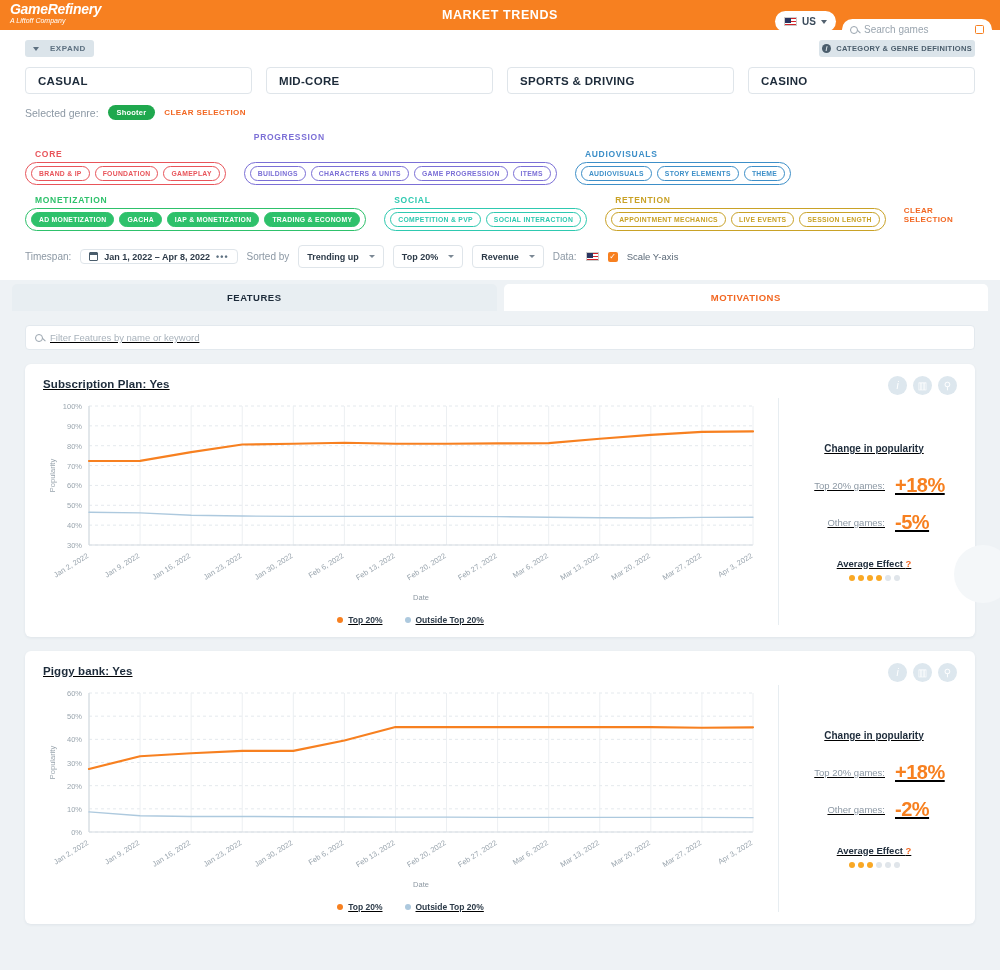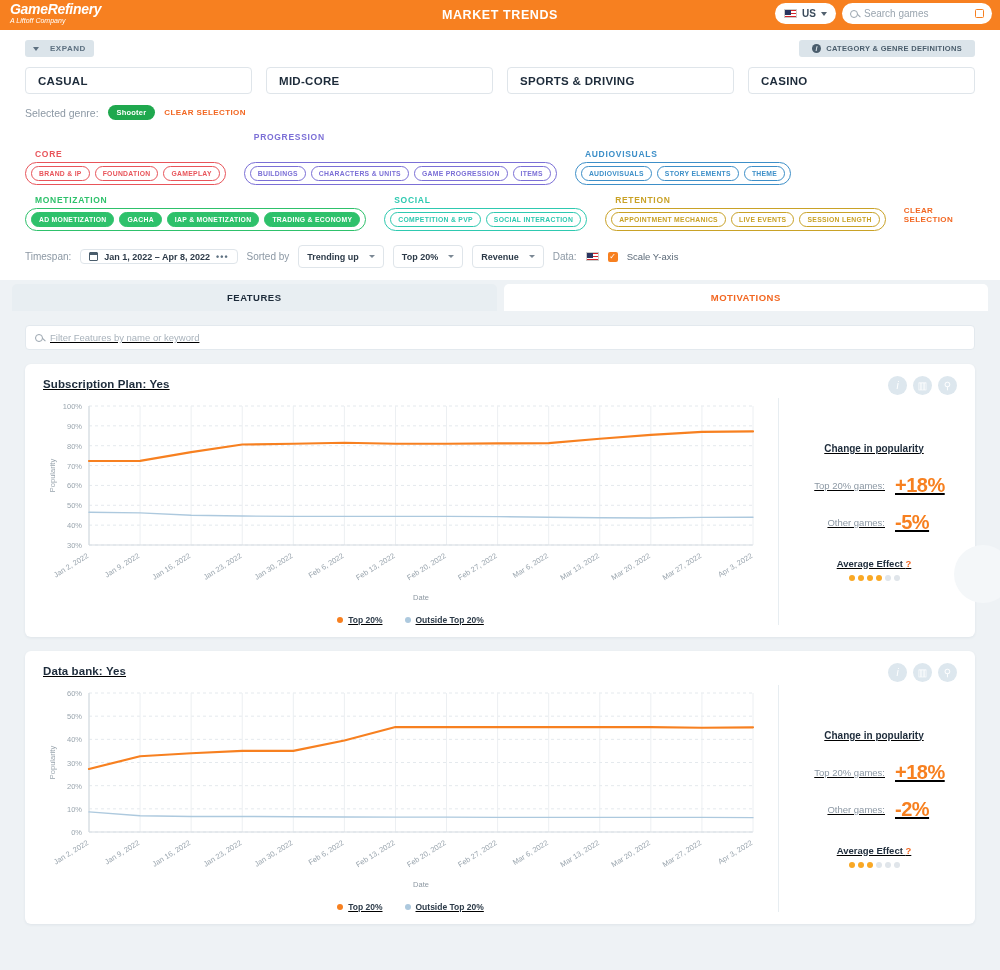--- a/index.html
+++ b/index.html
@@ -30,38 +30,38 @@
     font-size: 10px; color: #3a4a5a; font-weight: 600;
   }
   .flag { width: 13px; height: 9px; background: #e8e8e8; position: relative; overflow: hidden; border:0.5px solid #ccc;}
   .flag .stripes { position:absolute; inset:0;
     background: repeating-linear-gradient(#d2232a 0 1.4px, #fff 1.4px 2.8px); }
   .flag .canton { position:absolute; left:0; top:0; width:6px; height:5px; background:#2a3560; }
   .caret { width:0;height:0;border-left:3px solid transparent;border-right:3px solid transparent;border-top:4px solid #52616f; }
   .searchbox {
     background:#fff; border-radius:11px; height:21px; width:150px;
     display:flex; align-items:center; gap:6px; padding:0 8px;
-    font-size:10px; color:#9aa5af;
+    font-size:10px; color:#9aa5af;margin-top:16px;
   }
   .searchbox .sp { flex:1; }
   .mag { width:8px;height:8px;border:1.2px solid #9aa5af;border-radius:50%; position:relative; flex:none;}
   .mag:after{content:"";position:absolute;width:3.5px;height:1.2px;background:#9aa5af;transform:rotate(45deg);right:-3px;bottom:0px;}
   .extlink { width:9px;height:9px;border:1.2px solid #f78020;border-radius:1.5px; }
 
   
   .filters { padding: 10px 25px 0 25px; background:#fff; }
   .row-expand { display:flex; justify-content:space-between; align-items:center; }
   .btn-expand {
     background:#dbe4ea; color:#5d7080; font-size:8px; font-weight:bold; letter-spacing:0.5px;
     padding:4px 8px; border-radius:3px; display:flex; align-items:center; gap:11px;
   }
   .chev { width:0;height:0;border-left:3.5px solid transparent;border-right:3.5px solid transparent;border-top:4px solid #5d7080;}
   .btn-defs {
     background:#dbe4ea; color:#4a5d6c; font-size:7.5px; font-weight:bold; letter-spacing:0.3px;
-    padding:4px 13px; border-radius:3px; display:flex; align-items:center; gap:5px;
+    padding:4px 3px; border-radius:3px; display:flex; align-items:center; gap:5px;
   }
   .infodot { width:9px;height:9px;border-radius:50%;background:#4a5d6c;color:#dbe4ea;
     font-size:7px;font-weight:bold;display:flex;align-items:center;justify-content:center;font-style:italic;}
 
   .cat-row { display:flex; gap:14px; margin-top:10px; }
   .cat-box {
     flex:1; border:1px solid #dfe5ea; border-radius:4px; height:27px;
     display:flex; align-items:center; padding:0 12px;
     font-size:11.5px; font-weight:bold; color:#1d2b3a; letter-spacing:0.3px;
   }
@@ -347,21 +347,21 @@
               <span class="dot on"></span>
               <span class="dot on"></span>
               <span class="dot on"></span>
               <span class="dot"></span>
               <span class="dot"></span>
             </div>
           </div>
         </div>
       </div>
       <div class="card">
-        <div class="card-title">Data bank: Yes</div>
+        <div class="card-title">Piggy bank: Yes</div>
         <div class="card-icons">
           <span class="cicon" style="color:#fff;font-style:italic;">i</span>
           <span class="cicon">▥</span>
           <span class="cicon">⚲</span>
         </div>
         <div class="card-body">
           <div class="chart-col"><svg width="720" height="205">
               <line x1="46" y1="147" x2="710" y2="147" stroke="#e4e9ed" stroke-width="1" stroke-dasharray="3,3"></line>
               <text x="39" y="150" text-anchor="end" font-size="7.5" fill="#9aa5ae">0%</text>
               <line x1="46" y1="123.83333333333334" x2="710" y2="123.83333333333334" stroke="#e4e9ed" stroke-width="1" stroke-dasharray="3,3"></line>

